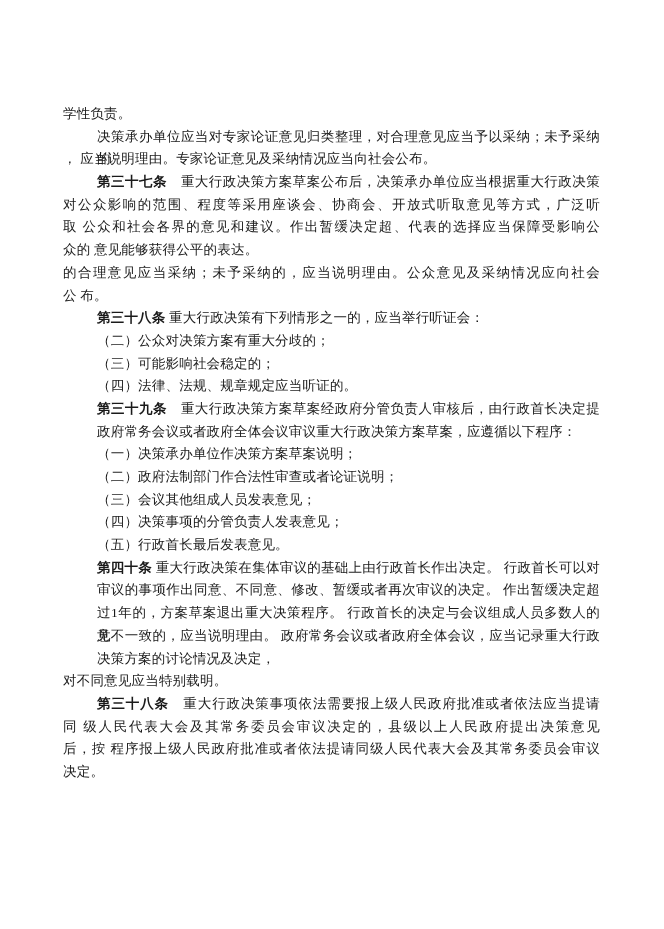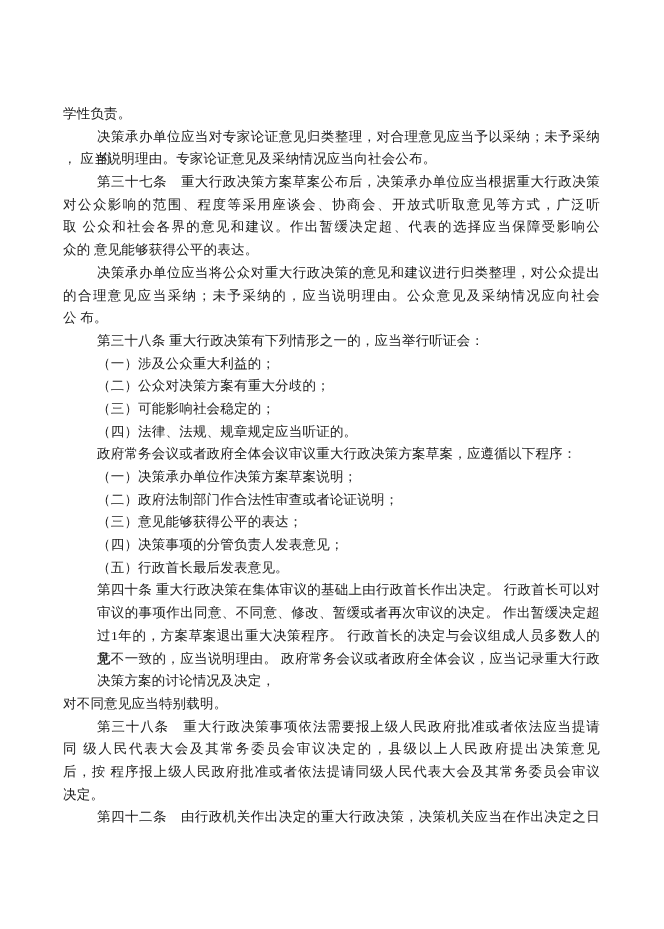--- a/index.html
+++ b/index.html
@@ -31,54 +31,52 @@
     letter-spacing: 0.2px;
   }
   .line.indent {
     padding-left: 34px;
   }
   .line.just {
     text-align: justify;
     text-align-last: justify;
   }
   .art {
-    font-weight: normal;
+    font-weight: bold;
   }
 </style>
 </head>
 <body>
 
 <div class="page">
   <div class="textblock">
       <div class="line"><span>学性负责。</span></div>
       <div class="line indent just"><span>决策承办单位应当对专家论证意见归类整理，对合理意见应当予以采纳；未予采纳 的</span></div>
       <div class="line"><span>， 应当说明理由。专家论证意见及采纳情况应当向社会公布。</span></div>
       <div class="line indent just"><span class="art">第三十七条</span><span>　重大行政决策方案草案公布后，决策承办单位应当根据重大行政决策</span></div>
       <div class="line just"><span>对公众影响的范围、程度等采用座谈会、协商会、开放式听取意见等方式，广泛听</span></div>
       <div class="line just"><span>取 公众和社会各界的意见和建议。作出暂缓决定超、代表的选择应当保障受影响公</span></div>
       <div class="line"><span>众的 意见能够获得公平的表达。</span></div>
-      <div class="line indent just"><span>决策承办单位应当将公众对重大行政决策的意见和建议进行归类整理，对公众提出</span></div>
       <div class="line just"><span>的合理意见应当采纳；未予采纳的，应当说明理由。公众意见及采纳情况应向社会</span></div>
       <div class="line"><span>公 布。</span></div>
       <div class="line indent"><span class="art">第三十八条</span><span> 重大行政决策有下列情形之一的，应当举行听证会：</span></div>
-      <div class="line indent"><span>（一）涉及公众重大利益的；</span></div>
       <div class="line indent"><span>（二）公众对决策方案有重大分歧的；</span></div>
       <div class="line indent"><span>（三）可能影响社会稳定的；</span></div>
       <div class="line indent"><span>（四）法律、法规、规章规定应当听证的。</span></div>
+      <div class="line indent just"><span class="art">第三十九条</span><span>　重大行政决策方案草案经政府分管负责人审核后，由行政首长决定提</span></div>
       <div class="line indent"><span>政府常务会议或者政府全体会议审议重大行政决策方案草案，应遵循以下程序：</span></div>
       <div class="line indent"><span>（一）决策承办单位作决策方案草案说明；</span></div>
       <div class="line indent"><span>（二）政府法制部门作合法性审查或者论证说明；</span></div>
-      <div class="line indent"><span>（三）意见能够获得公平的表达；</span></div>
+      <div class="line indent"><span>（三）会议其他组成人员发表意见；</span></div>
       <div class="line indent"><span>（四）决策事项的分管负责人发表意见；</span></div>
       <div class="line indent"><span>（五）行政首长最后发表意见。</span></div>
       <div class="line indent just"><span class="art">第四十条</span><span> 重大行政决策在集体审议的基础上由行政首长作出决定。 行政首长可以对</span></div>
       <div class="line indent just"><span>审议的事项作出同意、不同意、修改、暂缓或者再次审议的决定。 作出暂缓决定超</span></div>
       <div class="line indent just"><span>过1年的，方案草案退出重大决策程序。 行政首长的决定与会议组成人员多数人的意</span></div>
       <div class="line indent just"><span>见不一致的，应当说明理由。 政府常务会议或者政府全体会议，应当记录重大行政</span></div>
       <div class="line indent"><span>决策方案的讨论情况及决定，</span></div>
       <div class="line"><span>对不同意见应当特别载明。</span></div>
       <div class="line indent just"><span class="art">第三十八条</span><span>　重大行政决策事项依法需要报上级人民政府批准或者依法应当提请</span></div>
       <div class="line just"><span>同 级人民代表大会及其常务委员会审议决定的，县级以上人民政府提出决策意见</span></div>
       <div class="line just"><span>后，按 程序报上级人民政府批准或者依法提请同级人民代表大会及其常务委员会审议</span></div>
       <div class="line"><span>决定。</span></div>
-      <div class="line indent just"><span class="art">第四十二条</span><span>　由行政机关作出决定的重大行政决策，决策机关应当在作出决定之日</span></div>
     </div>
 </div>
 
 </body></html>

